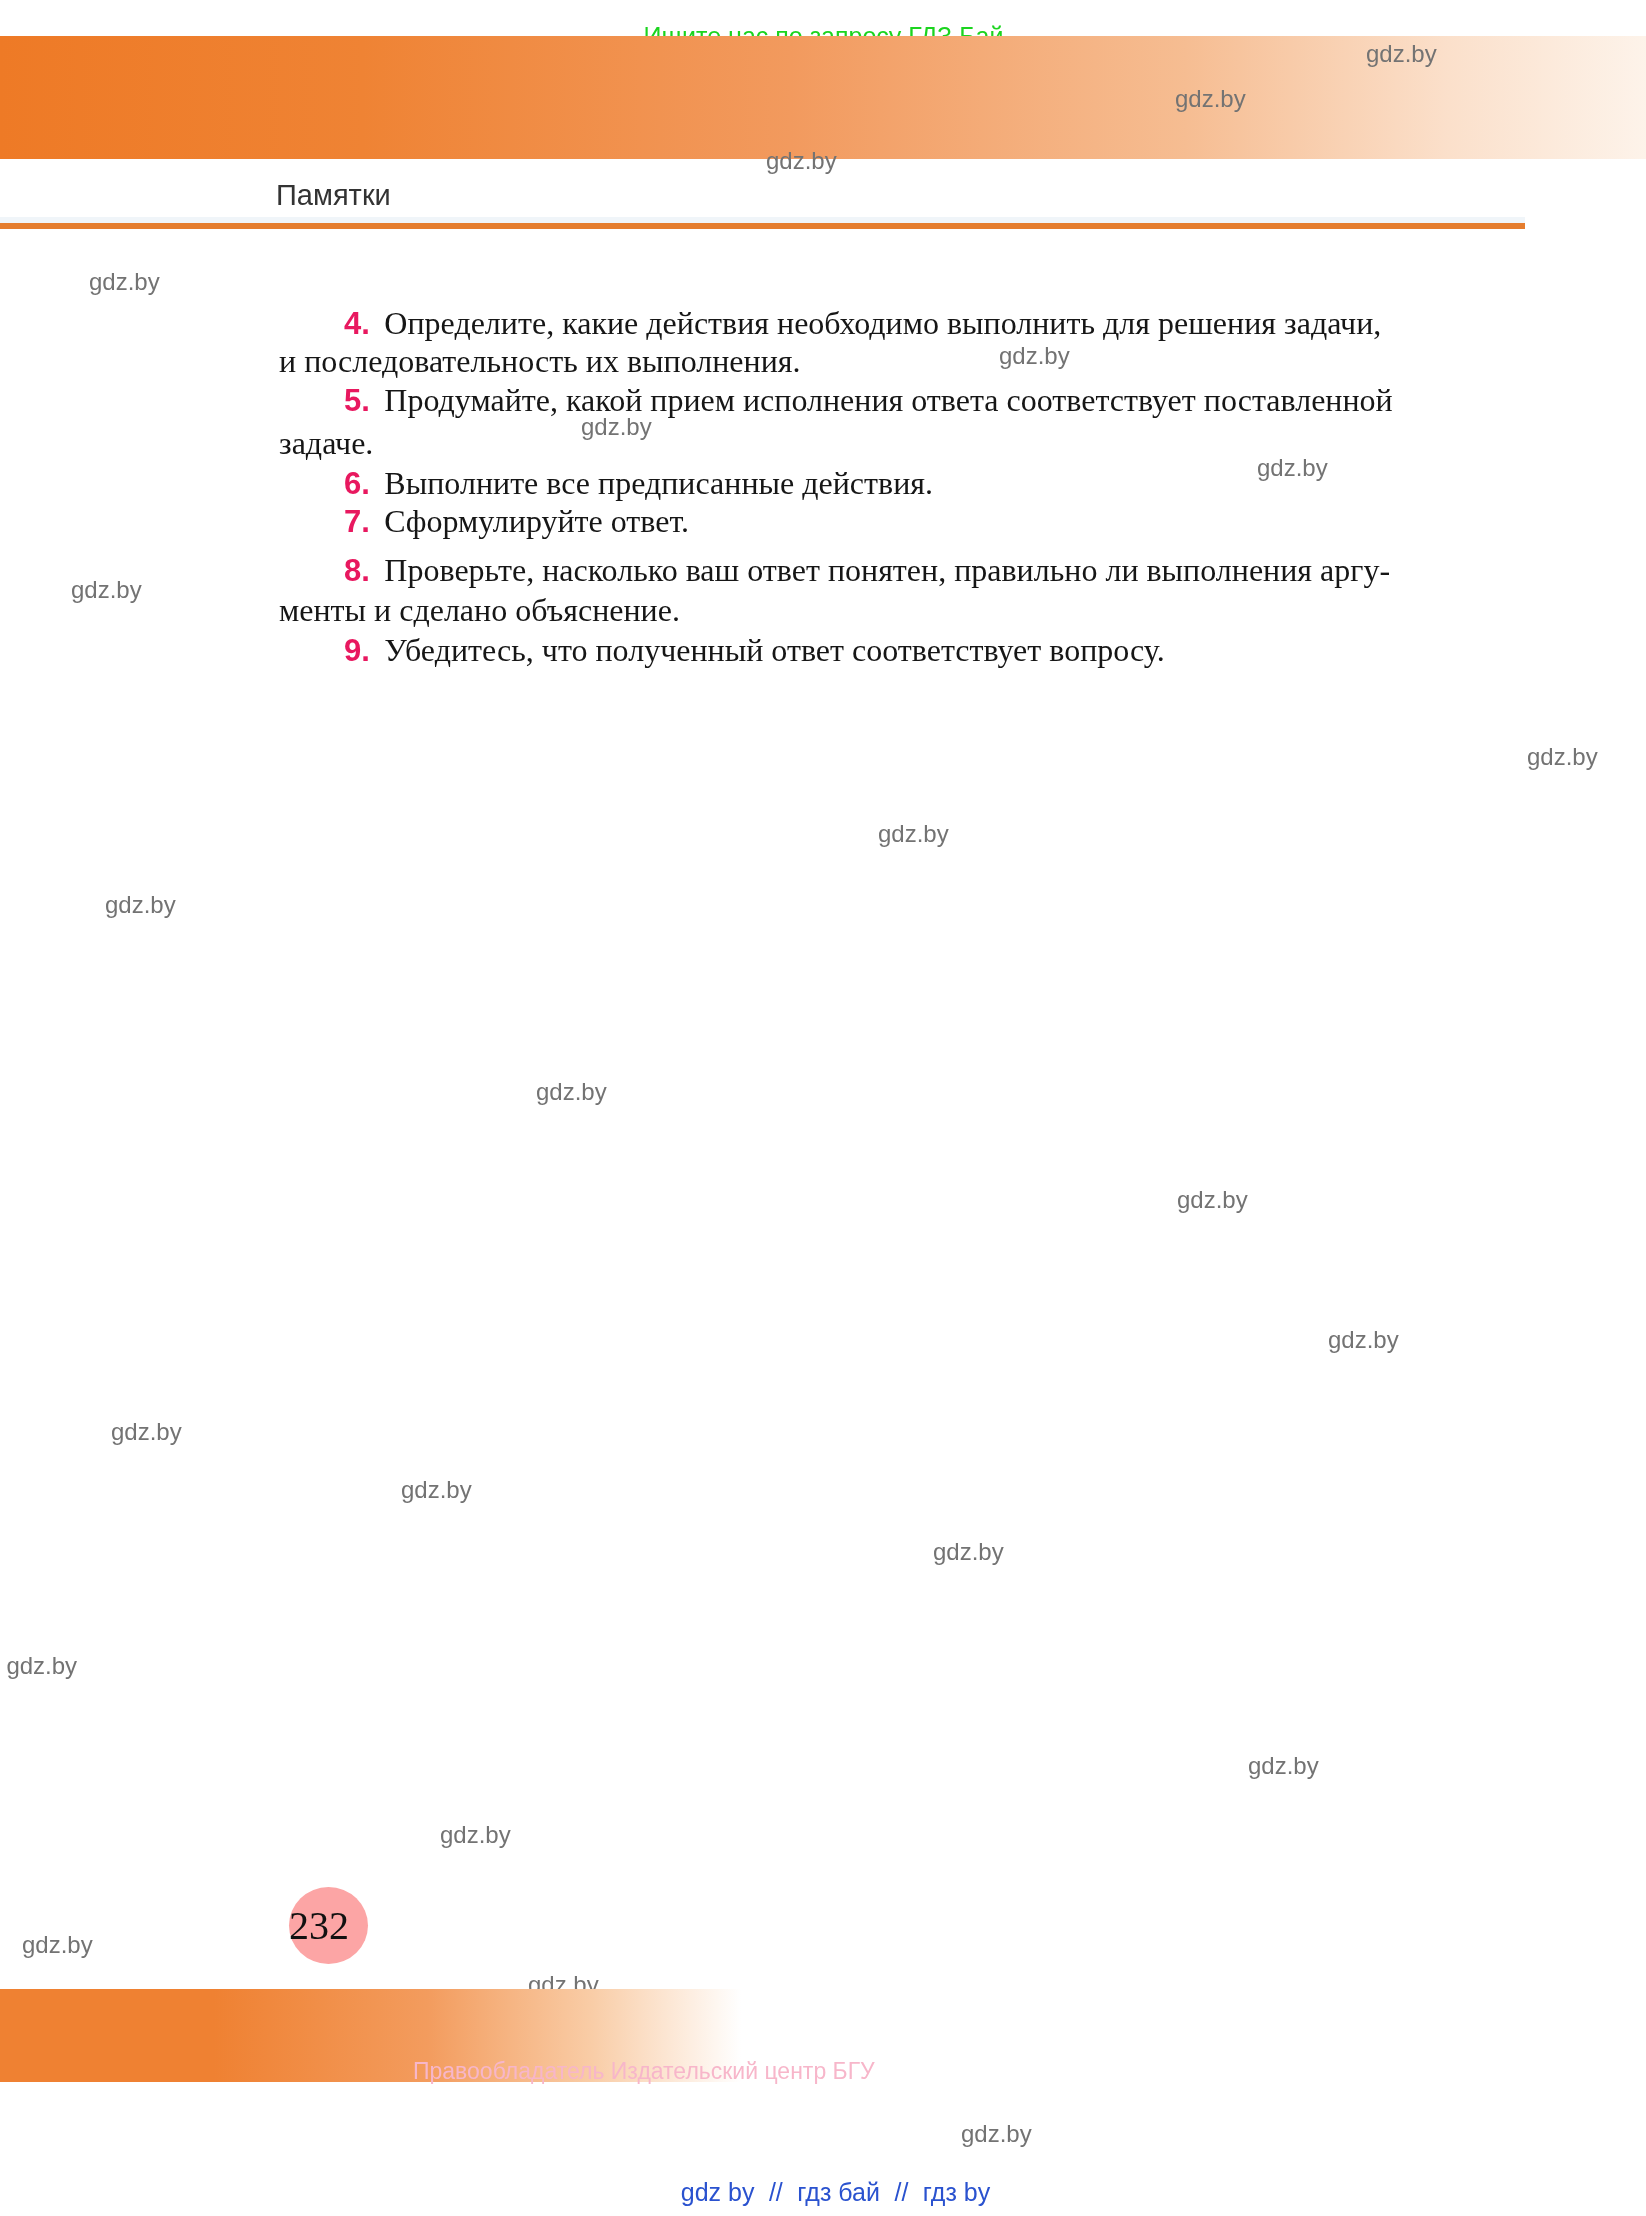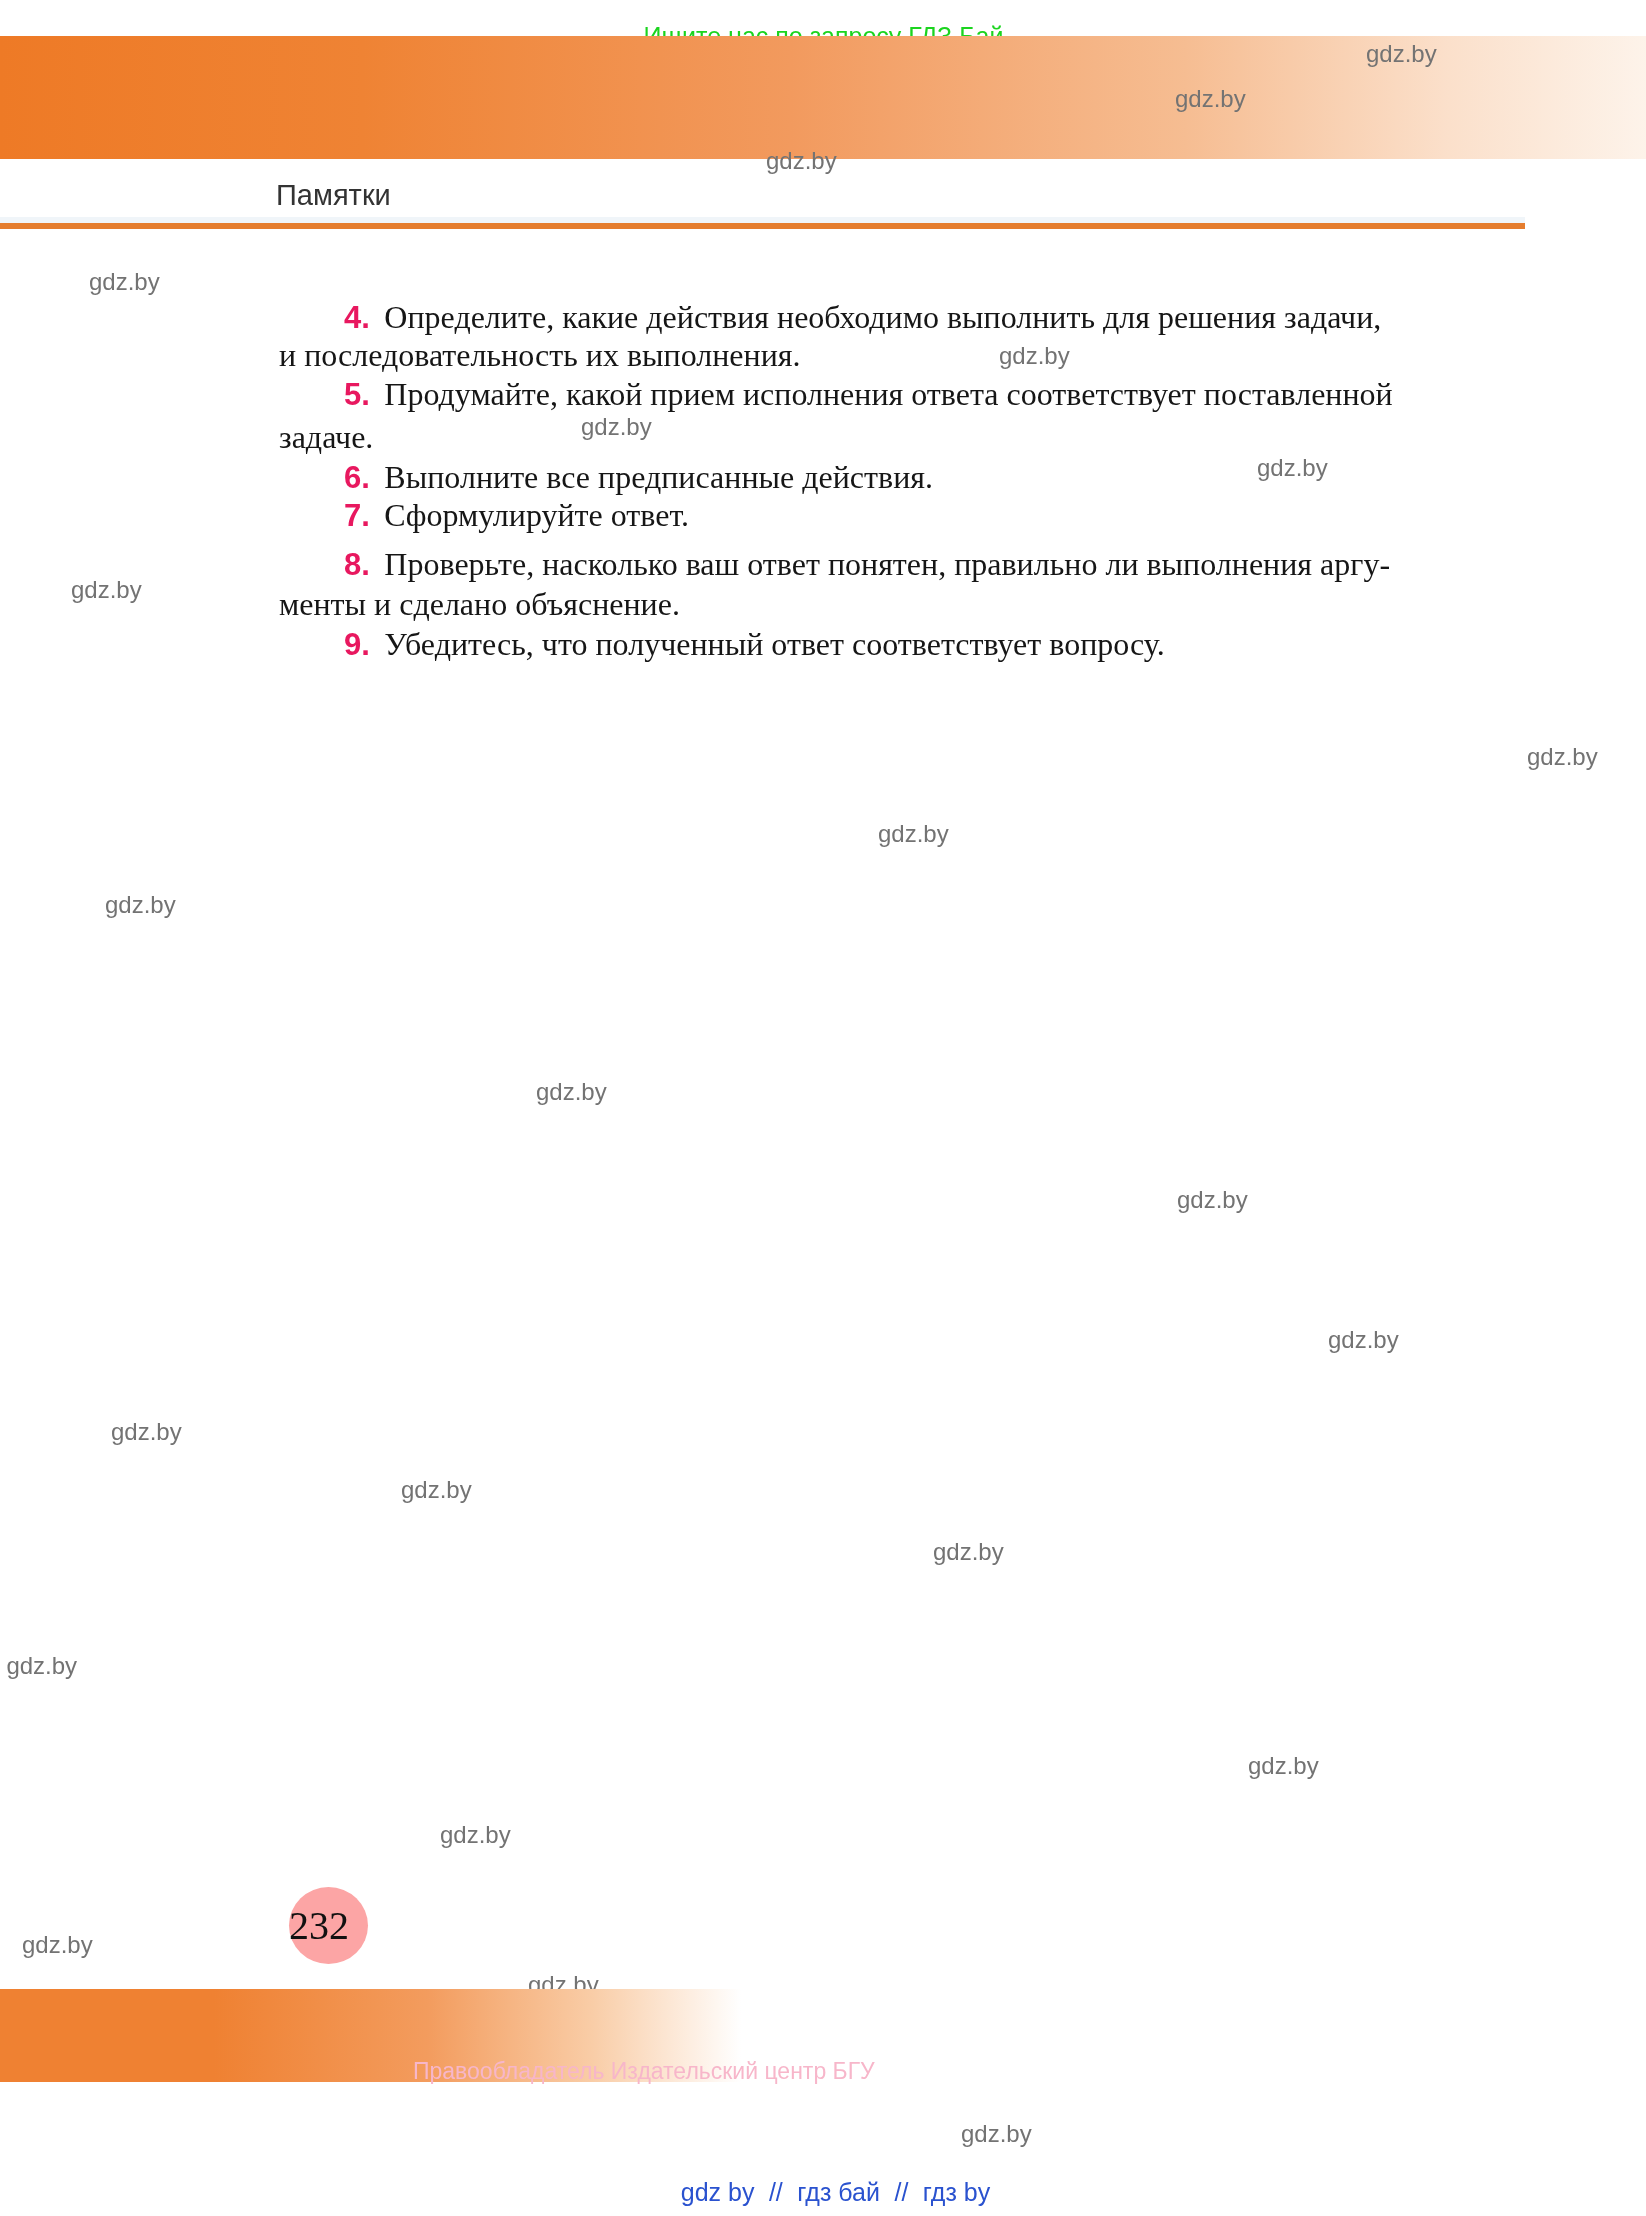--- a/index.html
+++ b/index.html
@@ -35,21 +35,21 @@
   .title-underline-soft {
     position:absolute; left:0; top:217px; width:1525px; height:5.6px; background:#f0f5f9;
   }
   .title-underline {
     position:absolute; left:0; top:223px; width:1525px; height:6.4px; background:#e57d2e;
   }
 
   
   .line {
     position:absolute; white-space:nowrap; color:#161616;
-    font-family:"Liberation Serif", serif; font-size:32px; line-height:36px;
+    font-family:"Liberation Serif", serif; font-size:32px; line-height:49px;
   }
   .num {
     color:#e8185f; font-family:"Liberation Sans", sans-serif; font-weight:bold;
     font-size:31px; margin-right:14.5px;
   }
 
   
   .watermark {
     position:absolute; color:#737373; font-size:24px; white-space:nowrap;
     font-family:"Liberation Sans", sans-serif;

